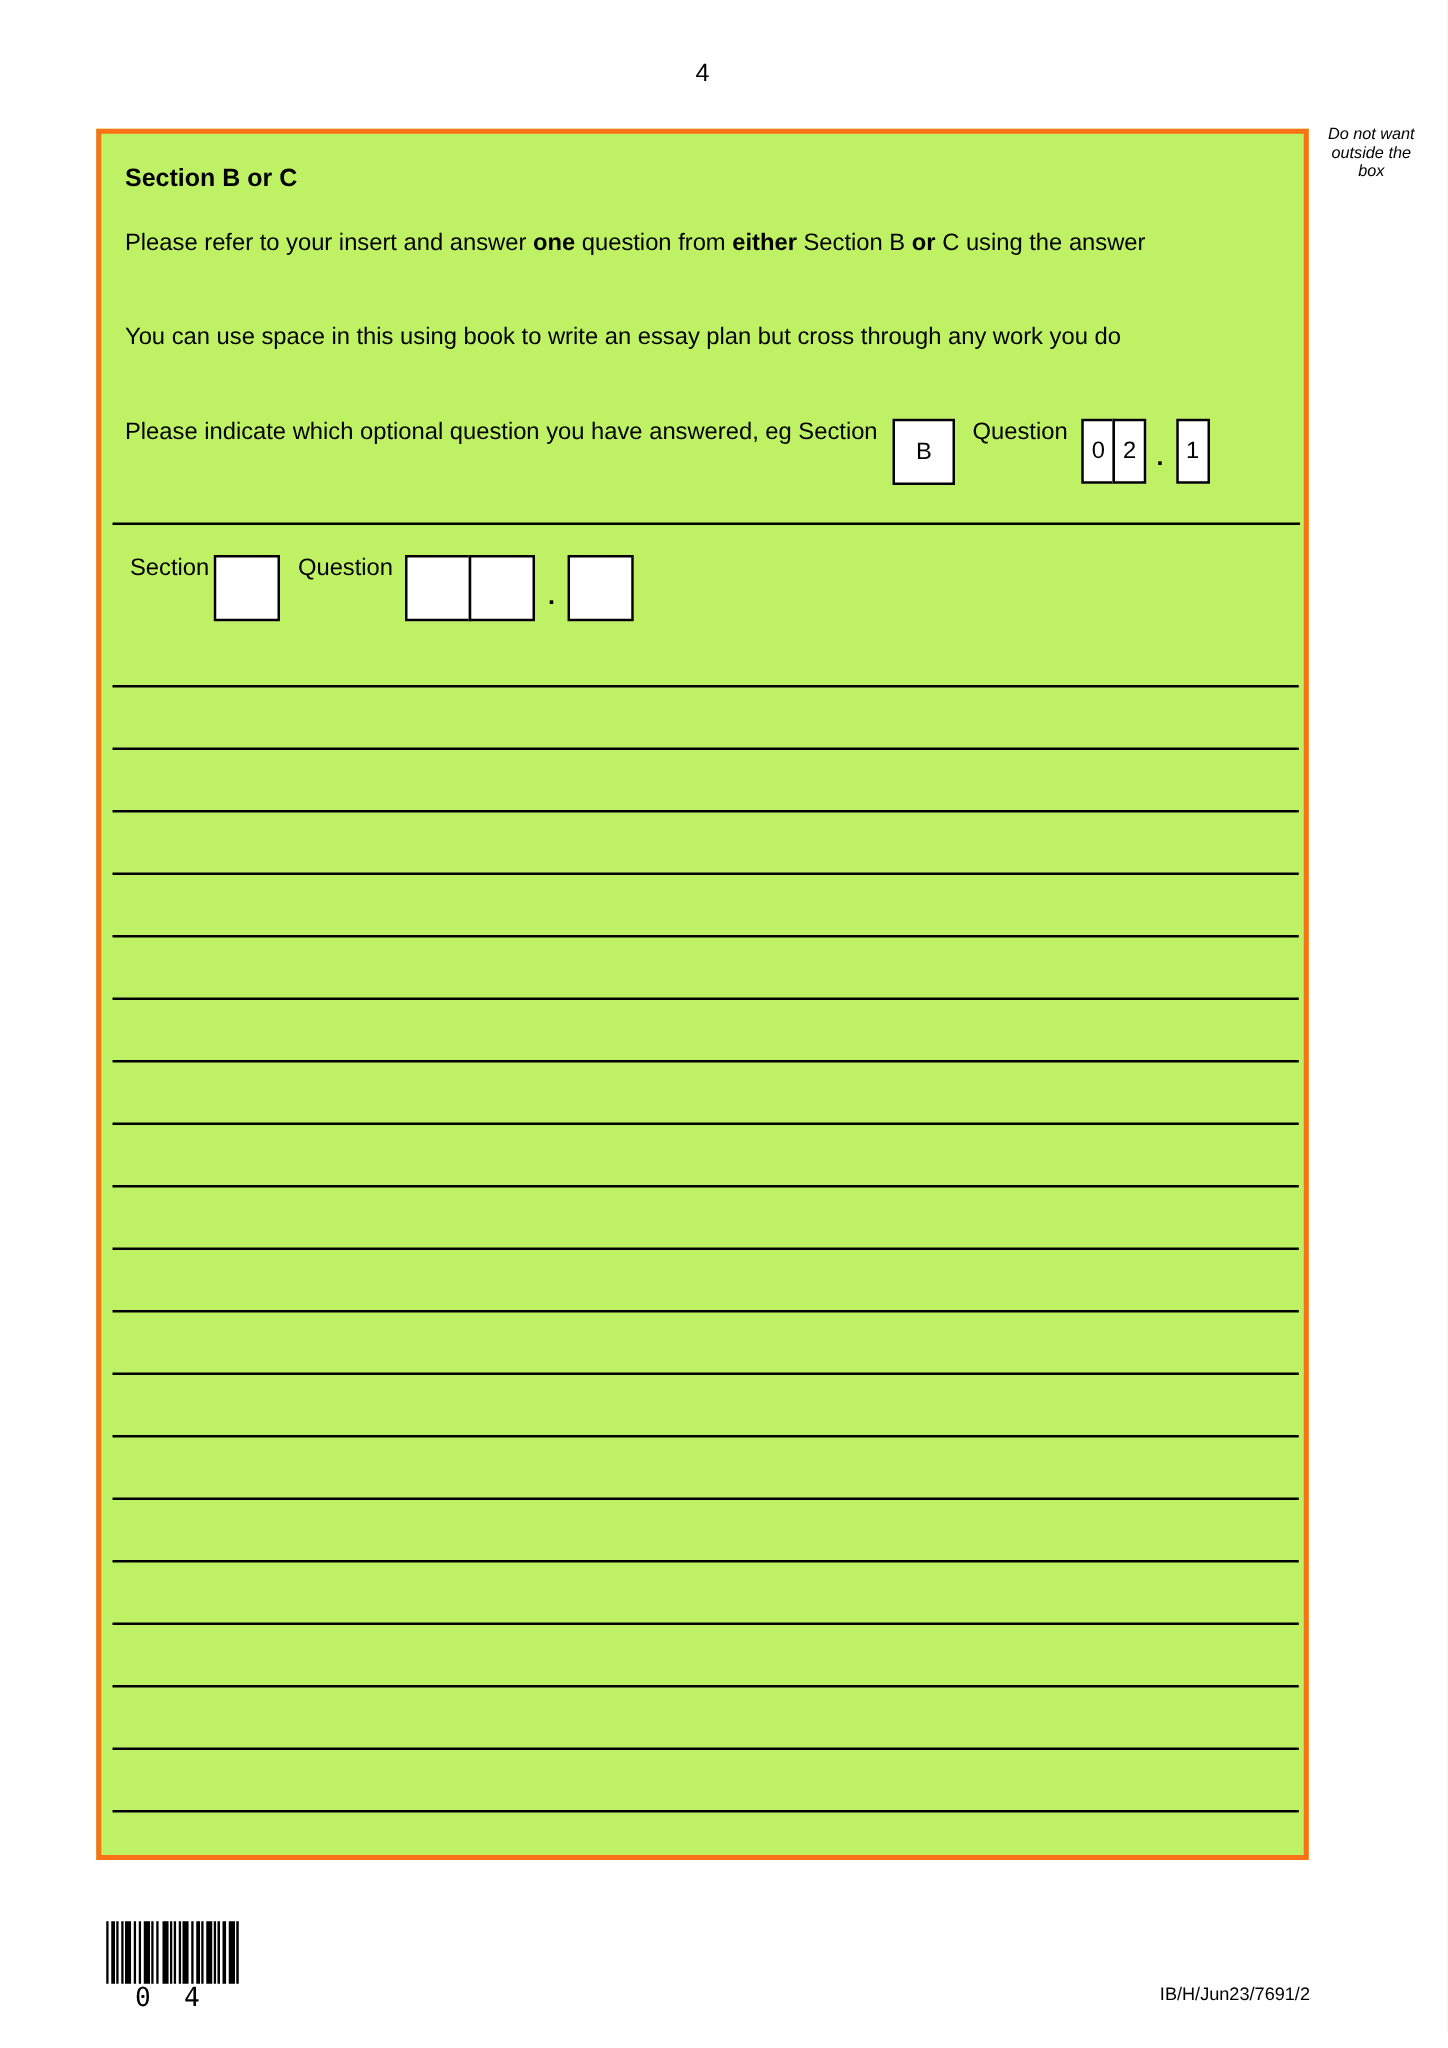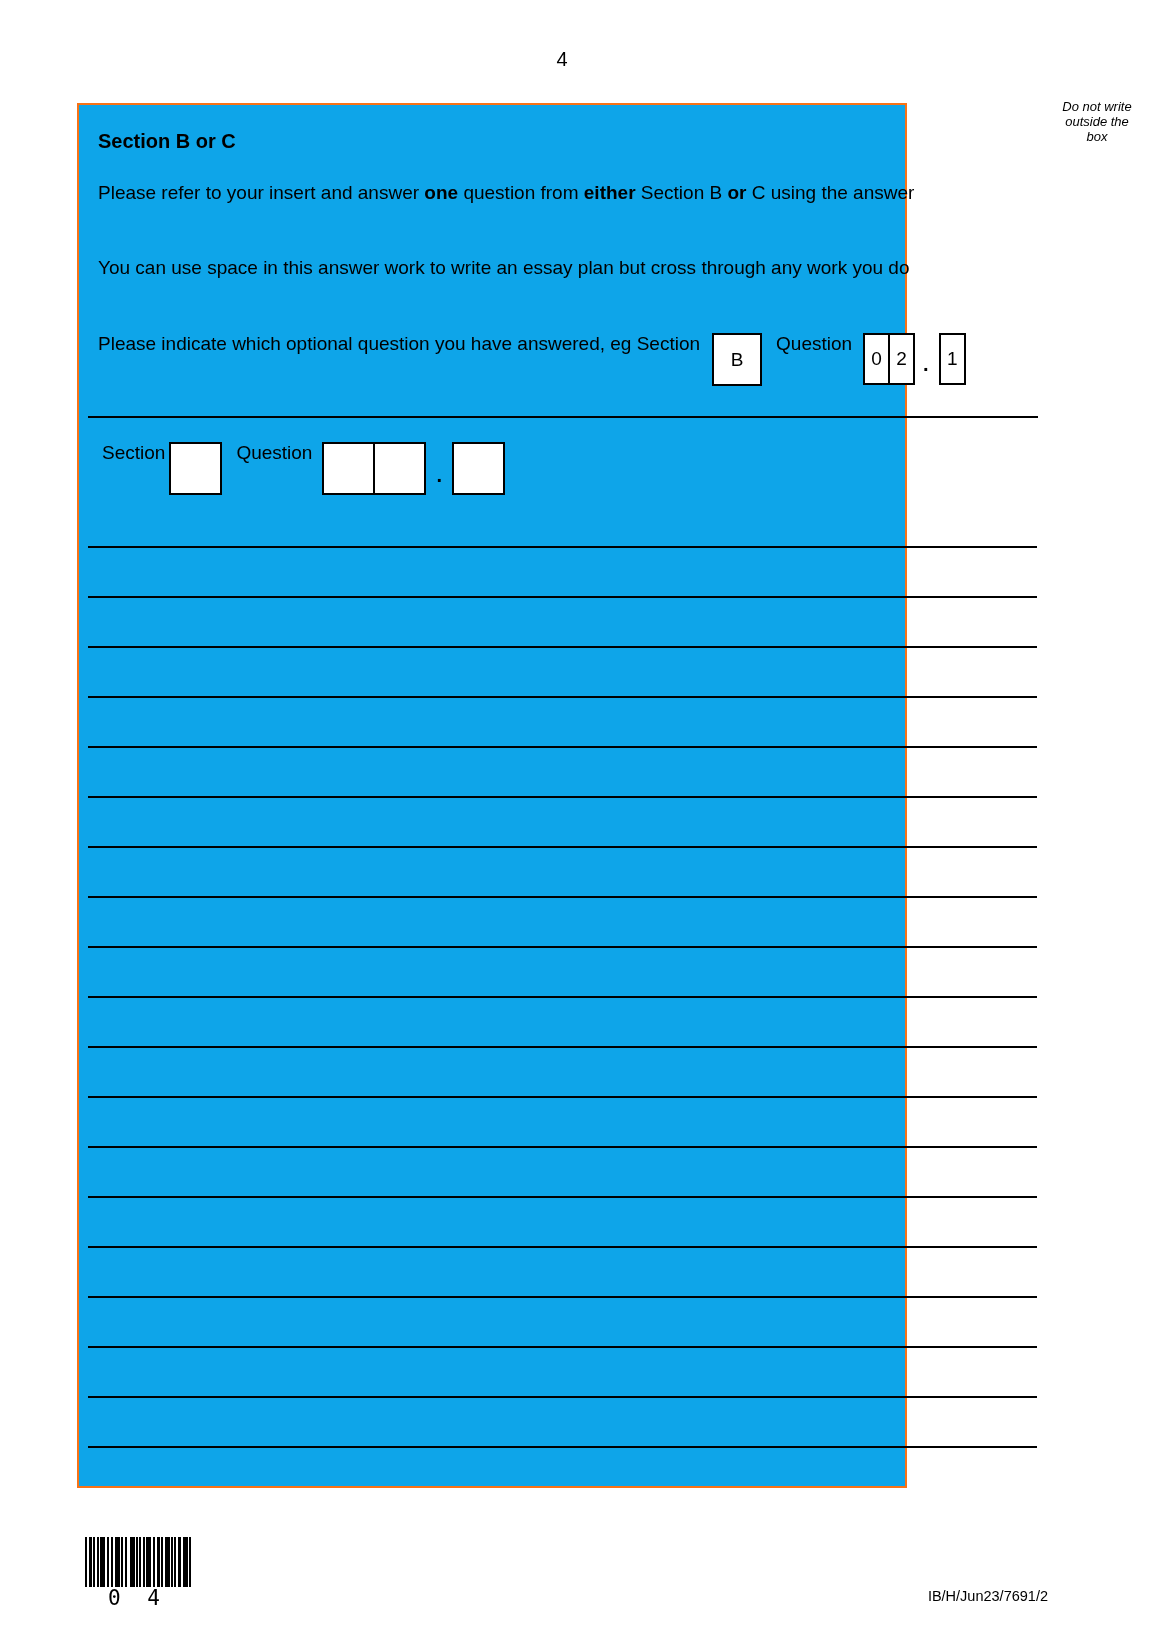--- a/index.html
+++ b/index.html
@@ -9,22 +9,22 @@
   }
   .page-number{
     position:absolute;top:48px;left:77px;width:970px;
     text-align:center;font-size:20px;
   }
   .side-note{
     position:absolute;top:99px;left:1050px;width:94px;
     font-style:italic;font-size:13px;line-height:15px;text-align:center;
   }
   .answer-box{
-    position:absolute;left:77px;top:103px;width:830px;height:1385px;
-    border:2px solid #f97316;box-sizing:border-box;background:#0ea5e9;
+    position:absolute;left:77px;top:103px;width:970px;height:1385px;
+    border:4px solid #f97316;box-sizing:border-box;background:#bef264;
   }
   .heading{
     position:absolute;left:19px;top:25px;
     font-size:20px;font-weight:bold;
   }
   .para{
     position:absolute;left:19px;font-size:19px;line-height:27px;white-space:nowrap;text-align:center;
   }
   .para-1{top:74px;}
   .para-2{top:149px;}
@@ -73,35 +73,35 @@
   }
 </style>
 </head>
 <body>
 
 <div class="page">
 
   <div class="page-number">4</div>
 
   <div class="side-note">
-    <div>Do not write</div>
+    <div>Do not want</div>
     <div>outside the</div>
     <div>box</div>
   </div>
 
   <div class="answer-box">
 
     <div class="heading">Section B or C</div>
 
     <div class="para para-1">
         <div><span>Please refer to your insert and answer </span><b>one</b><span> question from </span><b>either</b><span> Section B </span><b>or</b><span> C using the answer</span></div>
       </div>
 
     <div class="para para-2">
-        <div><span>You can use space in this answer work to write an essay plan but cross through any work you do</span></div>
+        <div><span>You can use space in this using book to write an essay plan but cross through any work you do</span></div>
       </div>
 
     <div class="flex-row indicate-row">
       <span>Please indicate which optional question you have answered, eg Section</span>
       <span class="cell cell-b">B</span>
       <span>Question</span>
       <span class="pair qpair-indicate">
         <span class="cell cell-d">0</span>
         <span class="cell cell-d">2</span>
       </span>

